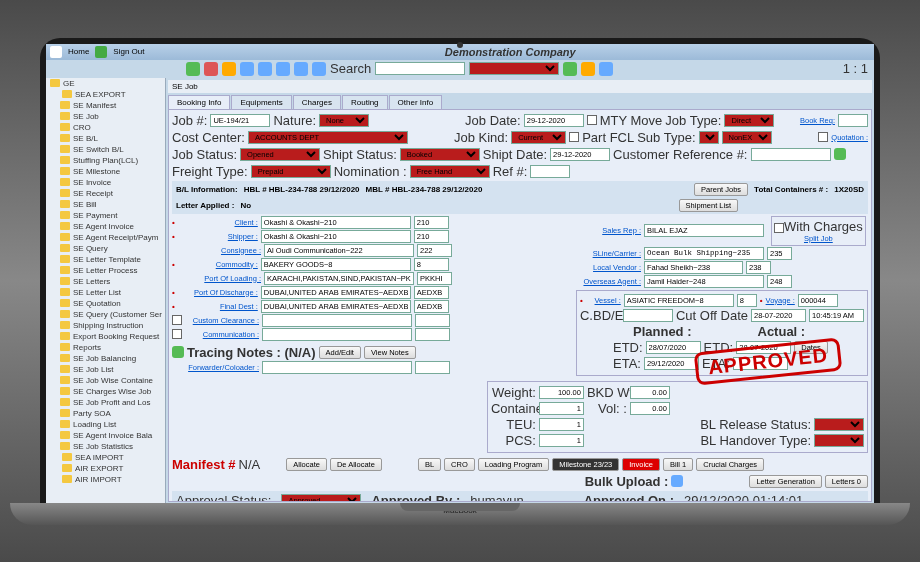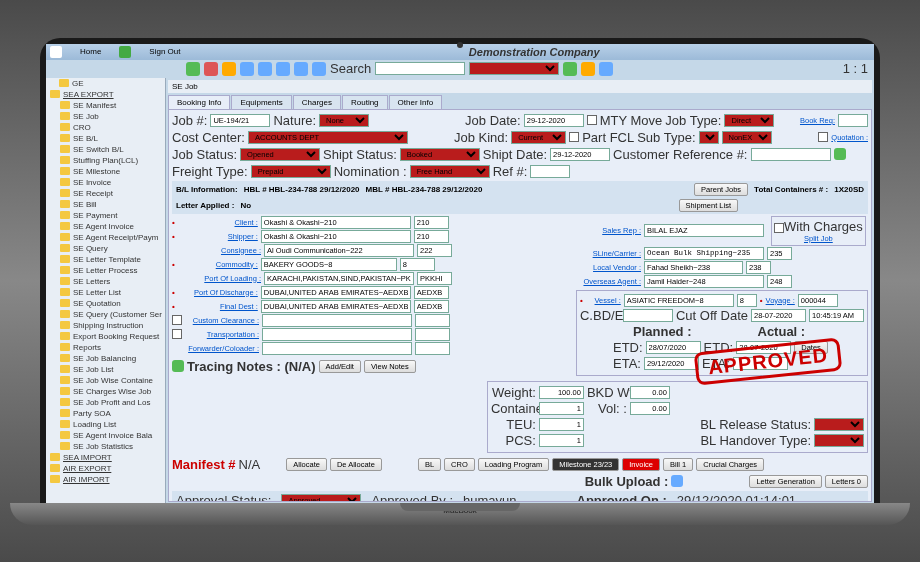--- a/index.html
+++ b/index.html
@@ -2,30 +2,30 @@
 <html><head>
 <meta charset="utf-8">
 <style>
 * { box-sizing: border-box; margin: 0; padding: 0; font-family: Tahoma, Arial, sans-serif; font-size: 8px; }
 body { background: linear-gradient(180deg, #4a4a4a 0%, #888 50%, #4a4a4a 100%); display: flex; align-items: center; justify-content: center; height: 562px; width: 920px; overflow: hidden; }
 .laptop { width: 840px; background: #1a1a1a; border-radius: 20px 20px 0 0; padding: 6px 6px 0 6px; position: relative; }
 .laptop-cam { position: absolute; top: 4px; left: 50%; transform: translateX(-50%); width: 6px; height: 6px; background: #333; border-radius: 50%; }
 .screen { background: #c5d8e8; height: 460px; overflow: hidden; display: flex; flex-direction: column; }
 .laptop-base { width: 900px; background: linear-gradient(180deg,#888,#555); height: 22px; border-radius: 0 0 60px 60px; margin-top:-1px; text-align:center; color:#222; font-size:9px; line-height:14px; position:relative; }
 .laptop-base::before { content:''; position:absolute; top:0; left:50%; transform:translateX(-50%); width:120px; height:8px; background:#666; border-radius:0 0 10px 10px; }
-.titlebar { background: linear-gradient(180deg,#b8d0e8,#9cbad8); height: 16px; display: flex; align-items: center; gap: 18px; padding: 0 4px; }
+.titlebar { background: linear-gradient(180deg,#b8d0e8,#9cbad8); height: 16px; display: flex; align-items: center; gap: 6px; padding: 0 4px; }
 .titlebar .icon-home, .titlebar .icon-out { width:12px; height:12px; background:#fff; border-radius:2px; }
 .company-title { flex:1; text-align:center; font-style:italic; font-weight:bold; font-size:11px; color:#333; }
 .toolbar { background: #c5d8e8; height: 18px; display:flex; align-items:center; gap:4px; padding:0 6px 0 140px; }
 .tbtn { width:14px; height:14px; border-radius:3px; display:inline-block; }
 .main { flex:1; display:flex; overflow:hidden; }
 .sidebar { width: 120px; background:#e8eef5; border-right:1px solid #9ab; overflow-y:auto; font-size:7.5px; }
 .tree-node { padding:1px 2px 1px 8px; display:flex; align-items:center; gap:3px; color:#333; cursor:pointer; }
-.tree-node.root { padding-left:13px; font-weight:normal;text-align:right; }
-.tree-node.l1 { padding-left:4px;text-decoration:underline; }
+.tree-node.root { padding-left:4px; font-weight:normal;text-align:right; }
+.tree-node.l1 { padding-left:16px; }
 .tree-node.l2 { padding-left:14px; }
 .folder { width:10px; height:8px; background:#f4c840; border-radius:1px; display:inline-block; flex-shrink:0; }
 .content { flex:1; background:#c5d8e8; padding:2px; overflow:hidden; display:flex; flex-direction:column; }
 .win-title { background:#e8eef5; padding:2px 4px; font-size:8px; }
 .tabs { display:flex; gap:1px; margin-top:2px; }
 .tab { background:#d8e4f0; padding:2px 8px; font-size:8px; border:1px solid #aac; border-bottom:none; cursor:pointer; }
 .tab.active { background:#e8eef8; }
 .form-body { background:#e8eef8; border:1px solid #aac; flex:1; padding:3px; font-size:7.5px; position:relative; overflow:hidden; }
 .row { display:flex; align-items:center; gap:3px; margin-bottom:2px; flex-wrap:wrap; }
 .lbl { color:#333; font-size:13px; white-space:nowrap; }
@@ -332,21 +332,21 @@
                   </div>
         <div class="field-row">
                     <span style="width:6px"></span>
                     <span class="link-lbl">Consignee :</span>
                     <input type="text" style="width: 150px;" value="Al Oudi Communication~222">
                     <input type="text" style="width: 35px;" value="222">
                   </div>
         <div class="field-row">
                     <span class="bullet">•</span>
                     <span class="link-lbl">Commodity :</span>
-                    <input type="text" style="width: 136px;" value="BAKERY GOODS~8">
+                    <input type="text" style="width: 150px;" value="BAKERY GOODS~8">
                     <input type="text" style="width: 35px;" value="8">
                   </div>
         <div class="field-row">
                     <span style="width:6px"></span>
                     <span class="link-lbl">Port Of Loading :</span>
                     <input type="text" style="width: 150px;" value="KARACHI,PAKISTAN,SIND,PAKISTAN~PKKHI">
                     <input type="text" style="width: 35px;" value="PKKHI">
                   </div>
         <div class="field-row">
                     <span class="bullet">•</span>
@@ -361,36 +361,36 @@
                     <input type="text" style="width: 35px;" value="AEDXB">
                   </div>
         <div class="field-row">
                     <span class="checkbox"></span>
                     <span class="link-lbl" style="width:74px">Custom Clearance :</span>
                     <input type="text" style="width: 150px;">
                     <input type="text" style="width: 35px;">
                   </div>
         <div class="field-row">
                     <span class="checkbox"></span>
-                    <span class="link-lbl" style="width:74px">Transportation :</span>
-                    <input type="text" style="width: 150px;">
-                    <input type="text" style="width: 35px;">
-                  </div>
-        <div class="field-row">
-                    <span style="width:10px"></span>
-                    <span class="link-lbl" style="width:74px">Forwarder/Coloader :</span>
+                    <span class="link-lbl" style="width:74px">Communication :</span>
                     <input type="text" style="width: 150px;">
                     <input type="text" style="width: 35px;">
                   </div>
         <div class="field-row" style="margin-top:4px">
           <span class="tbtn" style="background:#5b5;width:12px;height:12px"></span>
           <span class="lbl" style="width:auto;font-weight:bold">Tracing Notes : (N/A)</span>
           <button class="btn">Add/Edit</button>
           <button class="btn">View Notes</button>
         </div>
+        <div class="field-row">
+                    <span style="width:10px"></span>
+                    <span class="link-lbl" style="width:74px">Forwarder/Coloader :</span>
+                    <input type="text" style="width: 150px;">
+                    <input type="text" style="width: 35px;">
+                  </div>
       </div>
 
       <div class="pnl-right">
         <div class="field-row">
                     <span class="link-lbl" style="width:65px">Sales Rep :</span>
                     <input type="text" style="width: 120px;" value="BILAL EJAZ">
           <div style="border:1px solid #aac;padding:2px;margin-left:4px;text-align:center">
             <span class="checkbox"></span><span class="lbl" style="width:auto">With Charges</span><br>
             <span class="link-lbl" style="width:auto">Split Job</span>
           </div>
@@ -507,21 +507,21 @@
       <span style="width:60px"></span>
       <button class="btn">Letter Generation</button>
       <button class="btn">Letters 0</button>
     </div>
 
     <div class="stamp">APPROVED</div>
 
     <div class="footer-row">
       <span class="lbl">Approval Status:</span>
       <select style="width:80px"><option>Approved</option></select>
-      <span class="lbl" style="font-weight:normal">Approved By :</span>
+      <span class="lbl" style="font-weight:bold">Approved By :</span>
       <span class="lbl">humayun</span>
       <span style="width:40px"></span>
       <span class="lbl" style="font-weight:bold">Approved On :</span>
       <span class="lbl">29/12/2020 01:14:01</span>
     </div>
 
   </div>
 </div>
 </div>
 

